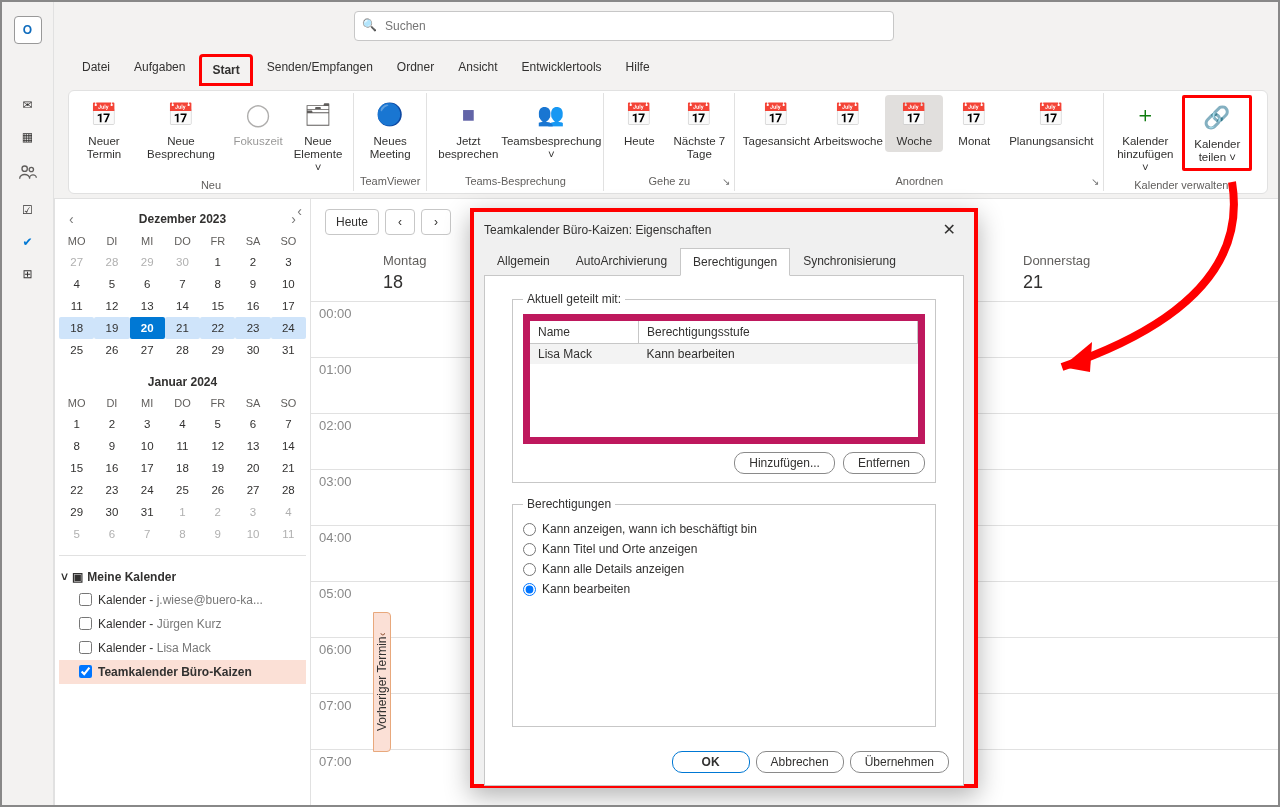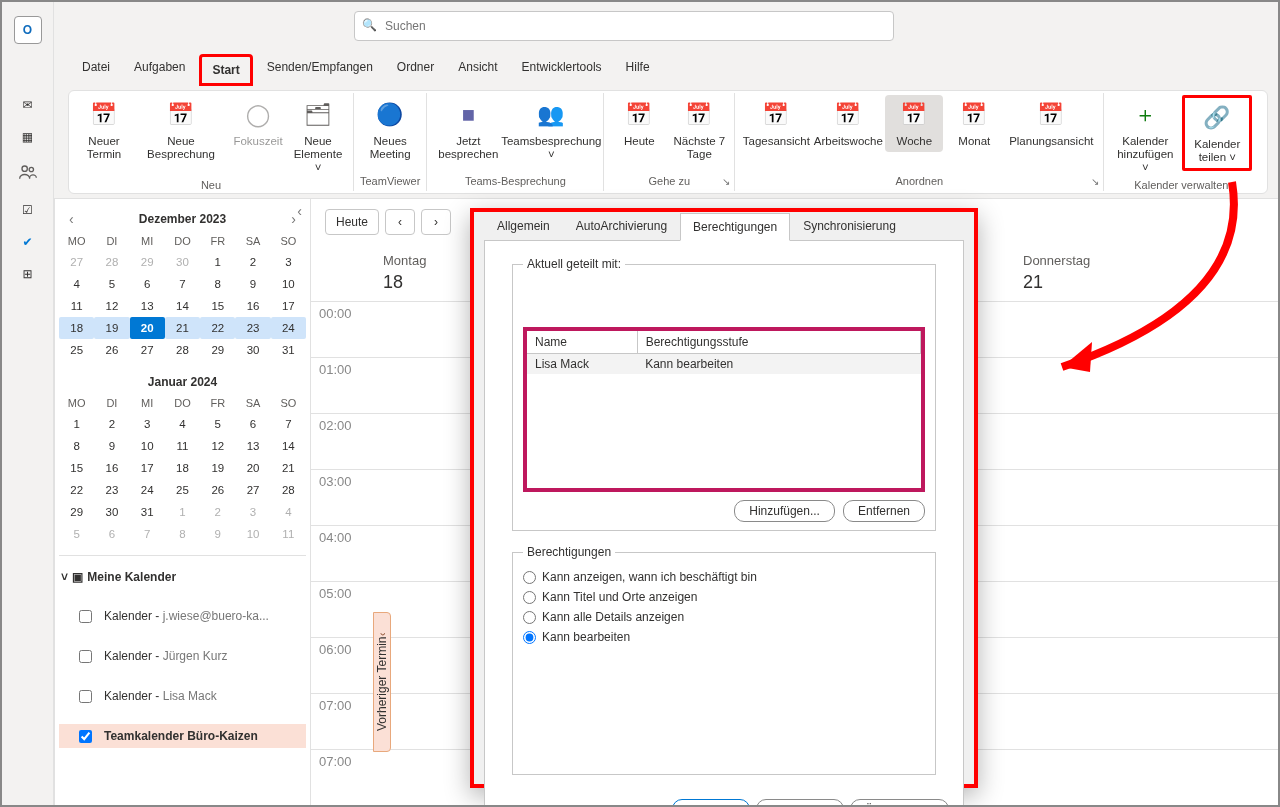--- a/index.html
+++ b/index.html
@@ -48,21 +48,21 @@
 .minical-header .nav { cursor: pointer; color: #777; padding: 0 6px; background: none; border: none; font-size: 14px; }
 .minical-title { font-weight: 600; flex: 1; text-align: center; }
 .minical-grid { display: grid; grid-template-columns: repeat(7, 1fr); text-align: center; }
 .minical-grid .dow { font-size: 11px; color: #605e5c; padding: 4px 0; }
 .minical-grid .day { font-size: 11.5px; padding: 5px 0; cursor: pointer; border-radius: 2px; }
 .minical-grid .day.other { color: #b0b0b0; }
 .minical-grid .day.today { background: var(--blue); color: #fff; font-weight: 600; }
 .minical-grid .day.sel { background: #cfe4fa; }
 .calendars { border-top: 1px solid var(--border-light); padding-top: 10px; }
 .calendars-header { font-weight: 600; font-size: 13px; padding: 4px 2px; display: flex; align-items: center; gap: 4px; }
-.cal-item { padding: 5px 4px 5px 20px; display: flex; align-items: flex-end; gap: 12px; font-size: 12px; cursor: pointer; margin-top: 16px; }
+.cal-item { padding: 5px 4px 5px 20px; display: flex; align-items: flex-start; gap: 6px; font-size: 12px; cursor: pointer; }
 .cal-item input { margin: 0; }
 .cal-item.selected { background: #fbe0d6; font-weight: 600; }
 
 .main { flex: 1; background: #fff; border-top: 1px solid var(--border-light); border-left: 1px solid var(--border-light); position: relative; overflow: hidden; }
 .cal-controls { display: flex; align-items: center; gap: 6px; padding: 10px 14px; }
 .cal-controls button { background: #fff; border: 1px solid #c7c7c7; border-radius: 4px; height: 26px; padding: 0 10px; cursor: pointer; }
 .cal-controls .navbtn { width: 30px; padding: 0; }
 .cal-header-row { display: flex; border-bottom: 1px solid var(--border-light); }
 .timecol { width: 60px; }
 .daycol { flex: 1; padding: 8px 12px; }
@@ -75,21 +75,21 @@
 
 .dialog { position: absolute; left: 468px; top: 206px; width: 508px; height: 580px; background: #f0f0f0; border: 4px solid var(--highlight); box-shadow: 0 8px 24px rgba(0,0,0,0.3); display: flex; flex-direction: column; }
 .dialog-title { display: flex; align-items: center; justify-content: space-between; padding: 6px 10px; }
 .dialog-close { background: none; border: none; font-size: 16px; cursor: pointer; padding: 2px 8px; }
 .dialog-tabs { display: flex; padding: 0 10px; }
 .dtab { padding: 6px 12px; border: 1px solid transparent; cursor: pointer; font-size: 12px; background: #f0f0f0; }
 .dtab.active { background: #fff; border: 1px solid #c7c7c7; border-bottom-color: #fff; position: relative; top: 1px; z-index: 2; }
 .dialog-body { flex: 1; background: #fff; margin: 0 10px 10px; border: 1px solid #c7c7c7; padding: 10px 27px; position: relative; }
 fieldset { border: 1px solid #c7c7c7; padding: 8px 10px; margin: 6px 0 14px; }
 fieldset legend { font-size: 12px; padding: 0 4px; }
-.share-table { border: 4px solid #be185d; height: 165px; overflow: auto; margin-top: 48px; }
+.share-table { border: 7px solid #be185d; height: 130px; overflow: auto; }
 .share-table table { width: 100%; border-collapse: collapse; }
 .share-table th { text-align: left; padding: 4px 8px; border-bottom: 1px solid #c7c7c7; border-right: 1px solid #c7c7c7; font-weight: 400; background: #fff; }
 .share-table td { padding: 3px 8px; background: #f3f3f3; }
 .btn-row { display: flex; justify-content: flex-end; gap: 8px; margin-top: 8px; }
 .btn { background: #fff; border: 1px solid #8a8a8a; padding: 3px 14px; cursor: pointer; border-radius: 10px; font-size: 12px; }
 .btn.primary { border: 1px solid #0078d4; font-weight: 600; padding: 3px 24px; }
 .radio-row { display: flex; align-items: center; gap: 6px; padding: 3px 0; }
 .radio-row input { margin: 0; }
 .dialog-footer { display: flex; justify-content: flex-end; gap: 6px; padding: 0 14px 12px; background: #fff; margin: -10px 10px 10px; border: 1px solid #c7c7c7; border-top: none; }
 .dialog-footer .btn { min-width: 78px; }
@@ -425,20 +425,24 @@
             <div class="hour-row">
               <div class="hour-label">07:00</div>
             </div>
           </div>
 
     </div>
   </div>
   </div>
 
   <div class="dialog">
+    <div class="dialog-title">
+      <span>Teamkalender Büro-Kaizen: Eigenschaften</span>
+      <button class="dialog-close">✕</button>
+    </div>
     <div class="dialog-tabs">
       <div class="dtab">Allgemein</div>
       <div class="dtab">AutoArchivierung</div>
       <div class="dtab active">Berechtigungen</div>
       <div class="dtab">Synchronisierung</div>
     </div>
     <div class="dialog-body" style="border-bottom:none">
       <fieldset>
         <legend>Aktuell geteilt mit:</legend>
         <div class="share-table">

